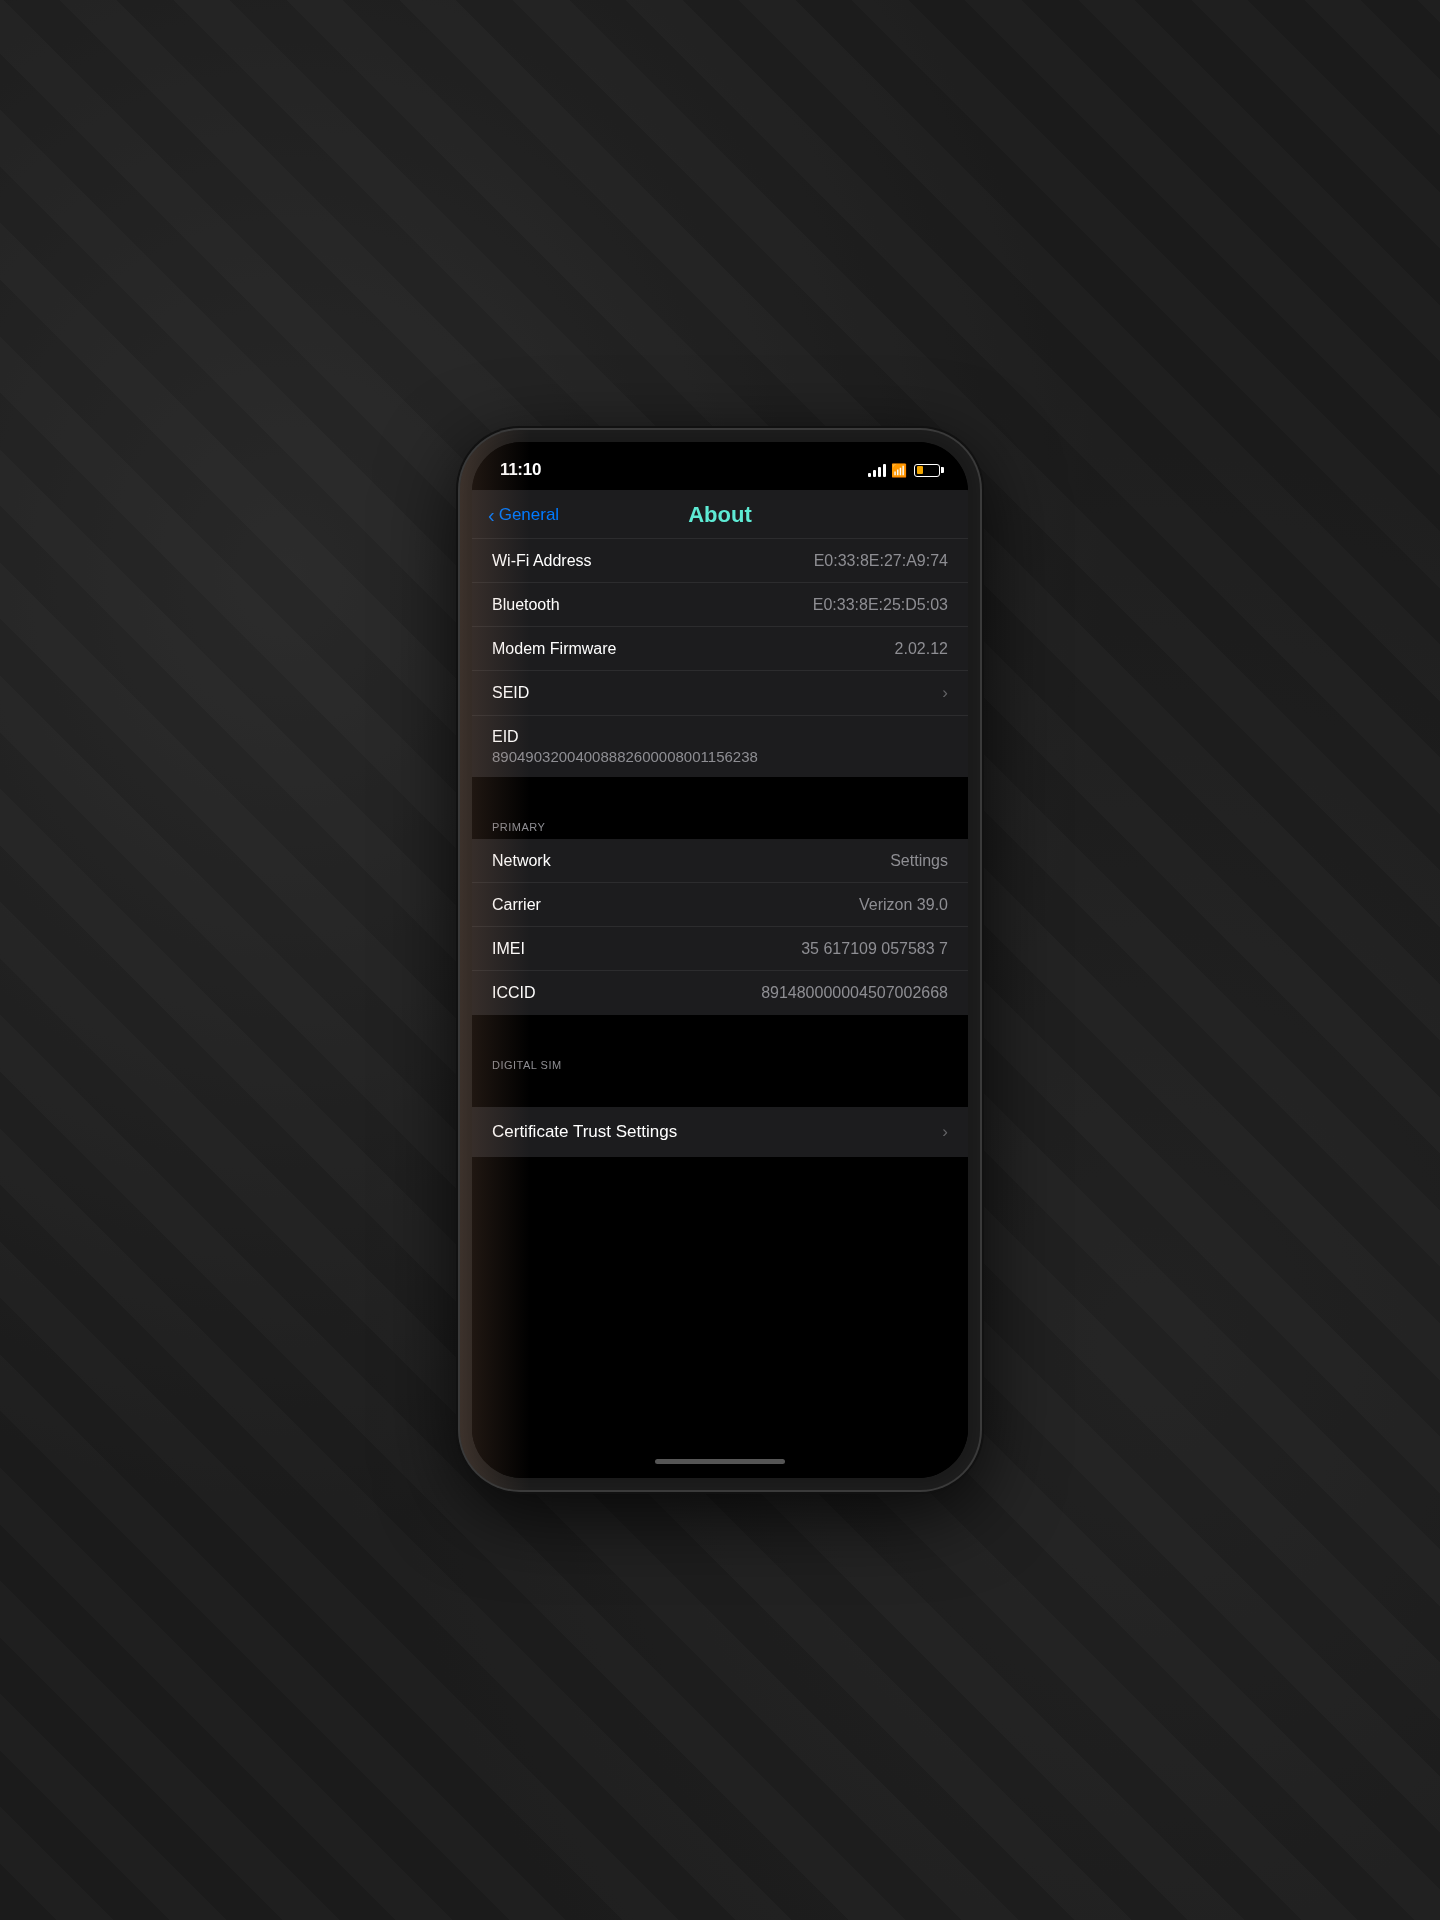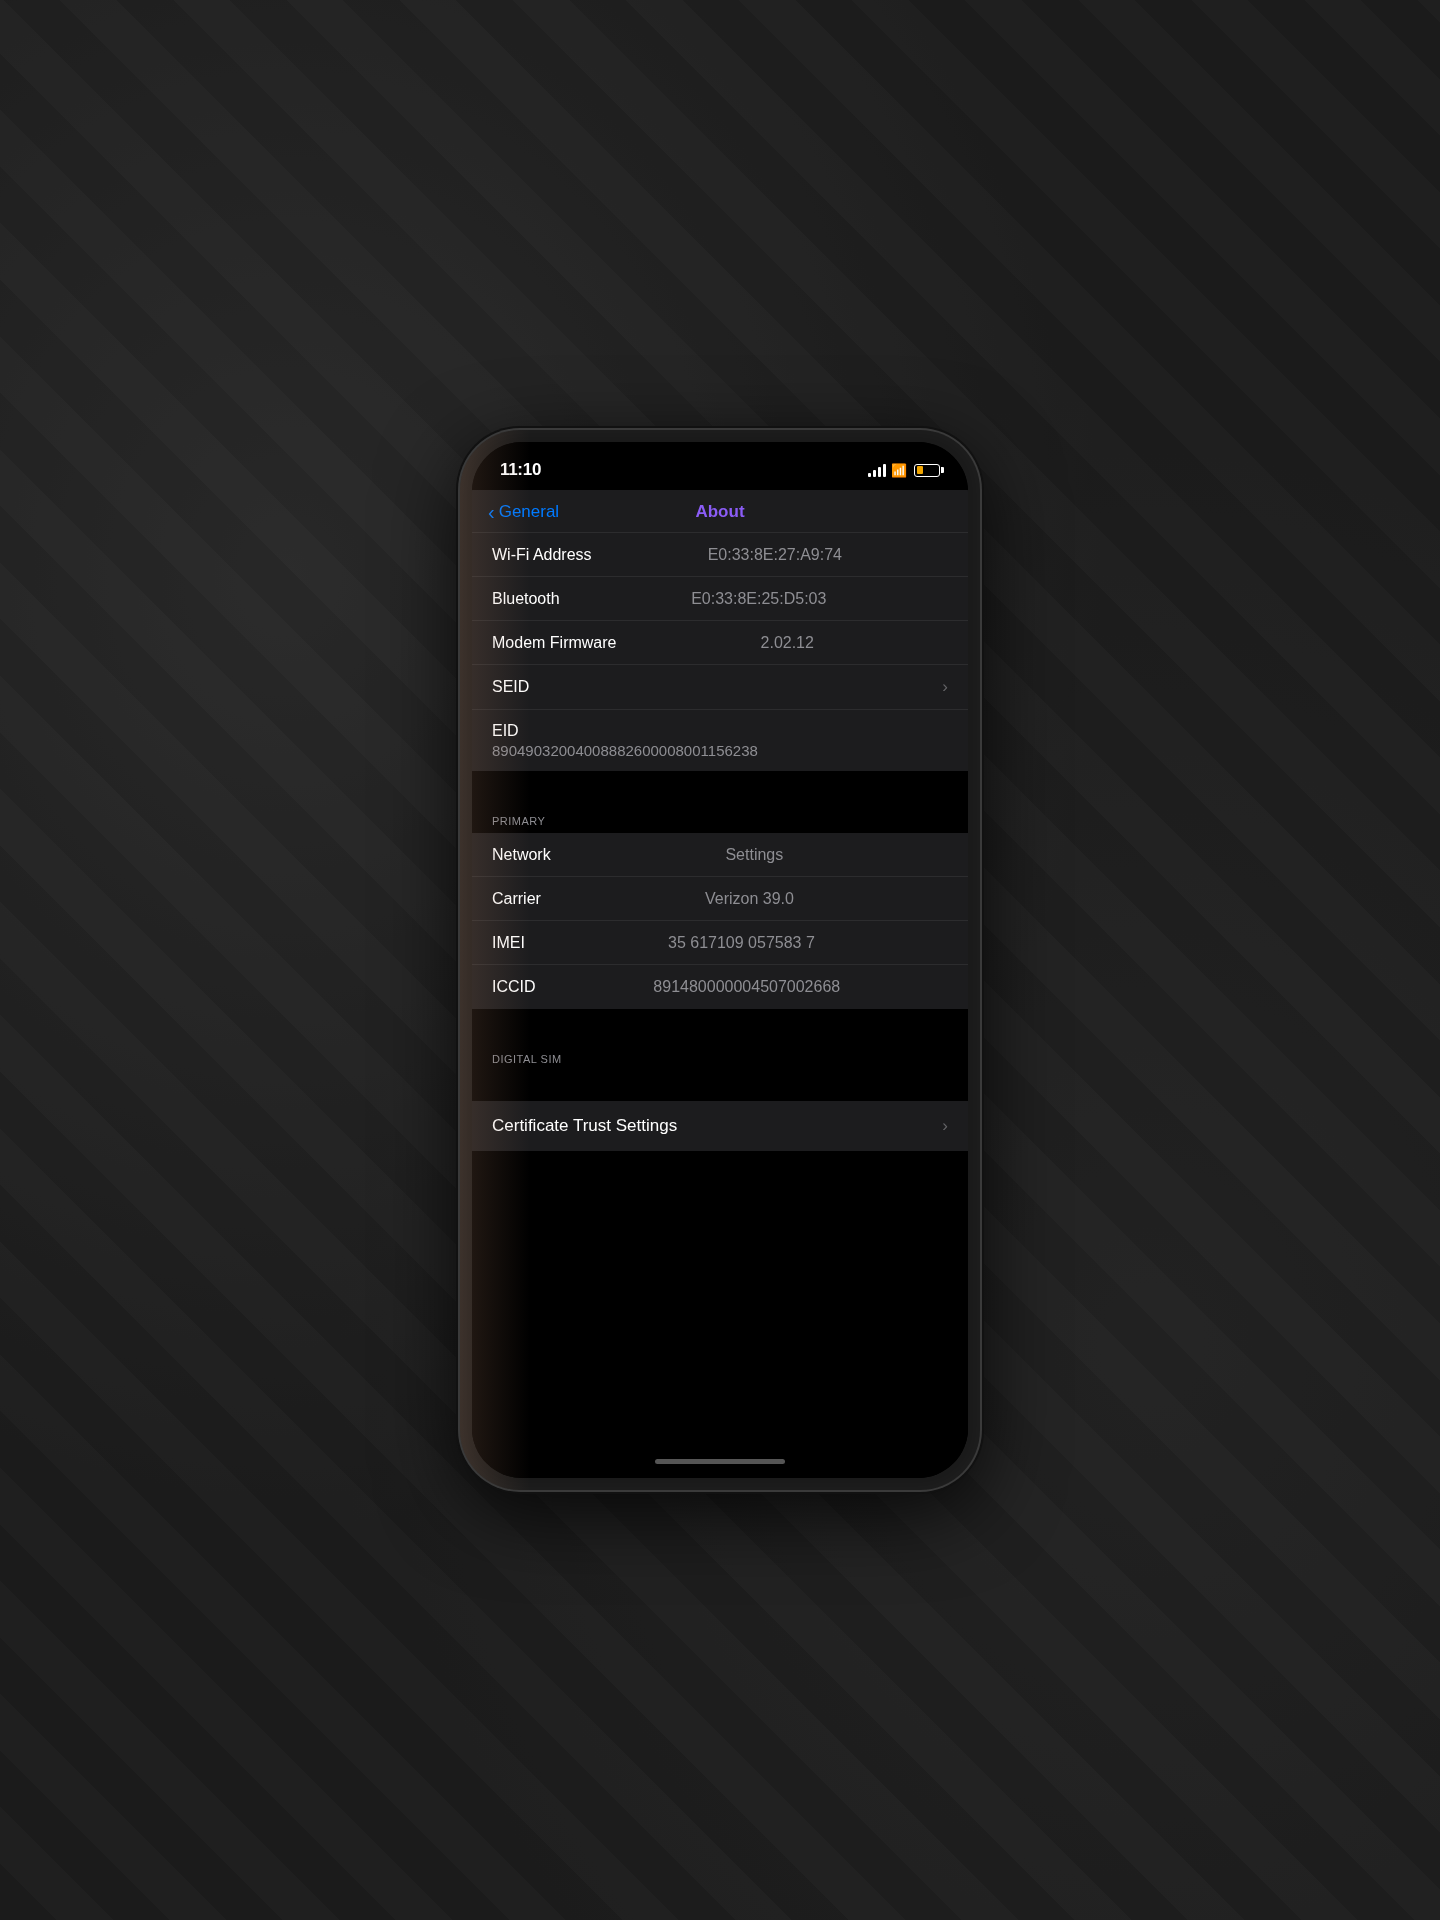--- a/index.html
+++ b/index.html
@@ -183,23 +183,23 @@
       font-size: 17px;
     }
 
     .back-chevron {
       font-size: 20px;
       line-height: 1;
       margin-top: -1px;
     }
 
     .nav-title {
-      font-size: 17px;
+      font-size: 22px;
       font-weight: 600;
-      color: #8b5cf6;
+      color: #5eead4;
     }
 
     
     .content {
       flex: 1;
       background: #000;
       overflow: hidden;
       display: flex;
       flex-direction: column;
     }
@@ -237,21 +237,21 @@
     .row-label {
       font-size: 16px;
       color: #fff;
       font-weight: 400;
       flex-shrink: 0;
     }
 
     .row-value {
       font-size: 16px;
       color: #8e8e93;
-      text-align: center;
+      text-align: right;
       flex: 1;
       margin-left: 10px;
       word-break: break-all;
     }
 
     .row-chevron {
       color: #636366;
       font-size: 17px;
       margin-left: 6px;
     }

